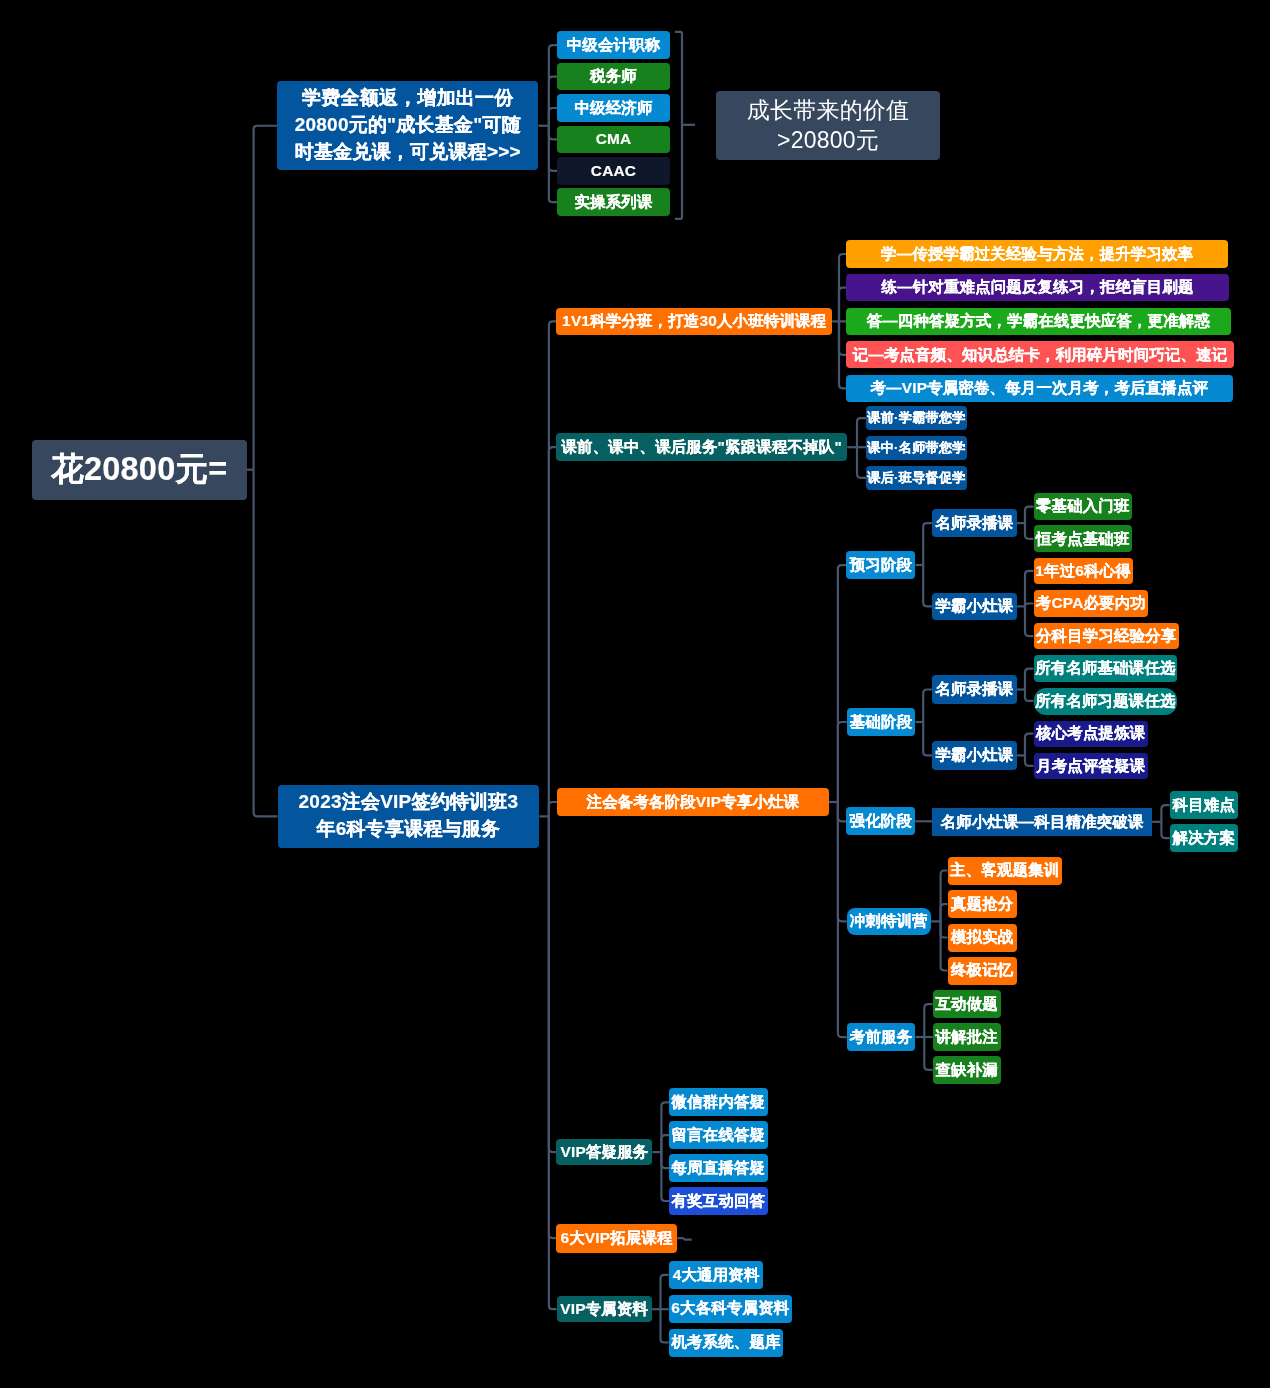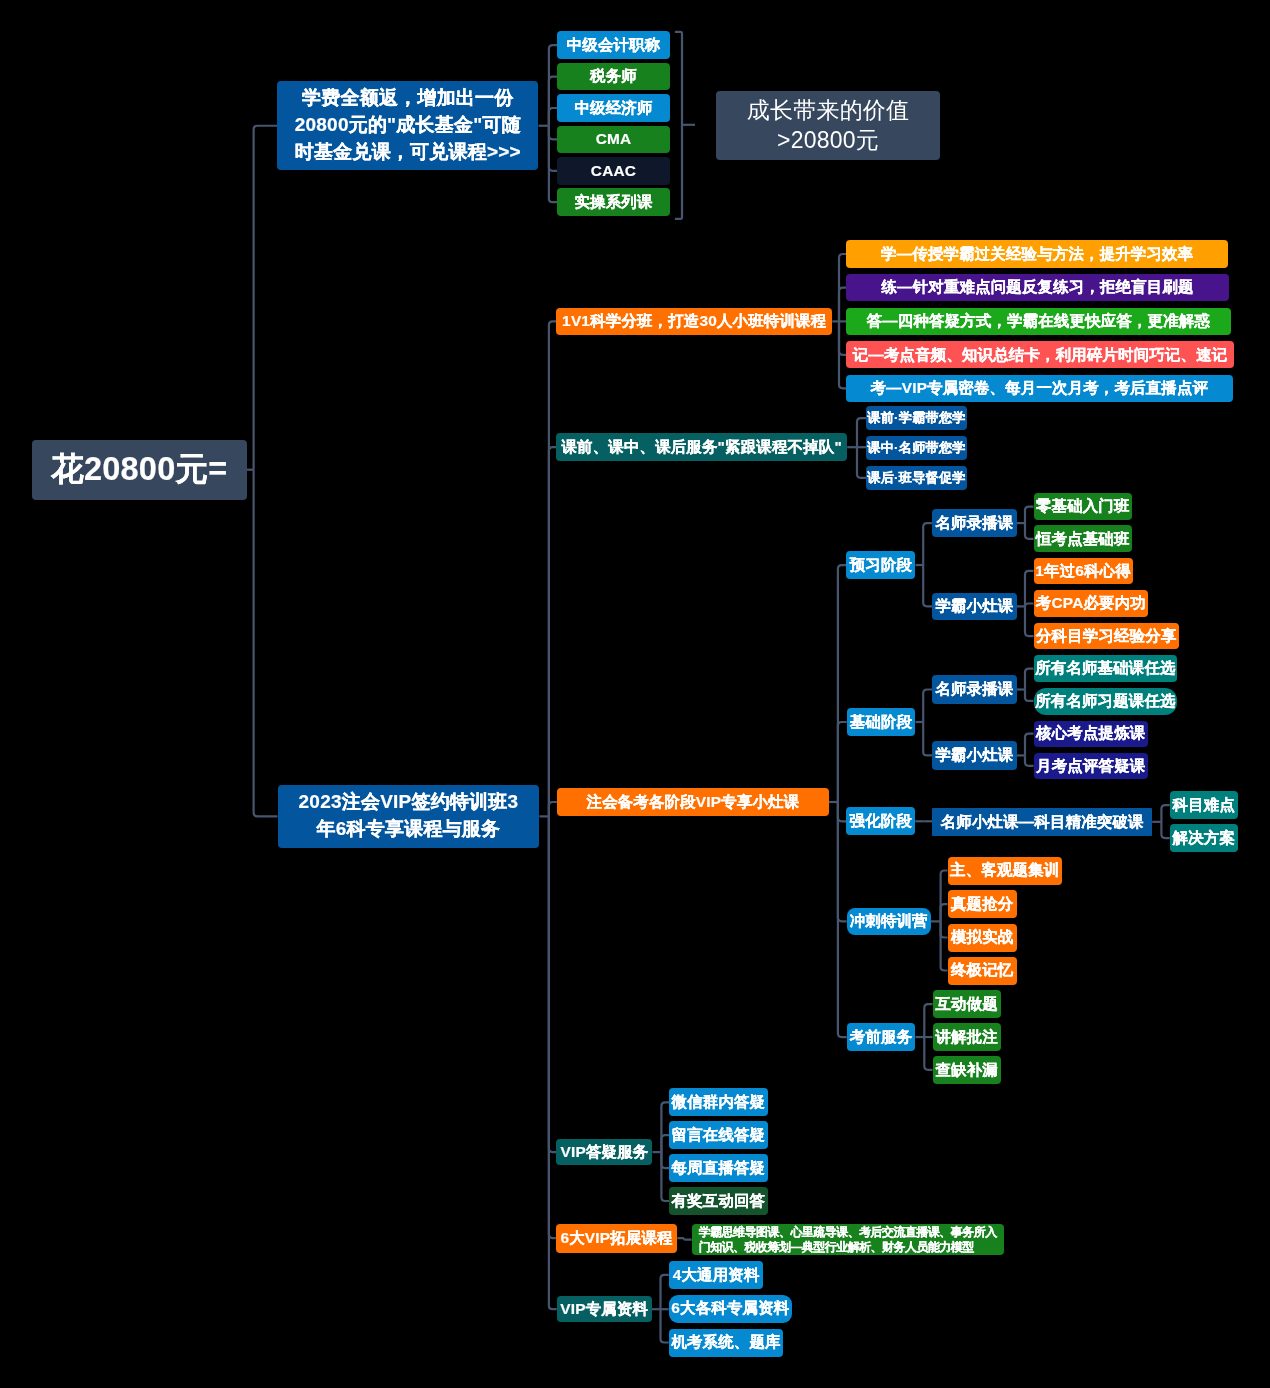--- a/index.html
+++ b/index.html
@@ -253,37 +253,33 @@
     </div>
     <div class="node" style="left: 669.1px; top: 1088.2px; width: 98.6px; height: 28.2px; background: rgb(5, 137, 209); font-size: 15.4px; line-height: 1.2; border-radius: 4px; padding: 0px 4px;">
       <span>微信群内答疑</span>
     </div>
     <div class="node" style="left: 669.1px; top: 1121.1px; width: 98.6px; height: 28.2px; background: rgb(5, 137, 209); font-size: 15.4px; line-height: 1.2; border-radius: 4px; padding: 0px 4px;">
       <span>留言在线答疑</span>
     </div>
     <div class="node" style="left: 669.1px; top: 1154px; width: 98.6px; height: 28.2px; background: rgb(5, 137, 209); font-size: 15.4px; line-height: 1.2; border-radius: 4px; padding: 0px 4px;">
       <span>每周直播答疑</span>
     </div>
-    <div class="node" style="left: 669.1px; top: 1186.9px; width: 98.6px; height: 28.2px; background: #14532d; font-size: 15.4px; line-height: 1.2; border-radius: 4px; padding: 0px 4px;">
+    <div class="node" style="left: 669.1px; top: 1186.9px; width: 98.6px; height: 28.2px; background: #1d4ed8; font-size: 15.4px; line-height: 1.2; border-radius: 4px; padding: 0px 4px;">
       <span>有奖互动回答</span>
     </div>
     <div class="node" style="left: 555.9px; top: 1223.7px; width: 121.4px; height: 28.9px; background: rgb(255, 112, 0); font-size: 15.4px; line-height: 1.2; border-radius: 4px; padding: 0px 4px;">
       <span>6大VIP拓展课程</span>
     </div>
-    <div class="node lf tight" style="left: 691.7px; top: 1224.3px; width: 312px; height: 30.5px; background: rgb(22, 129, 29); font-size: 12px; line-height: 1.25; border-radius: 4px; padding: 0px 6px;">
-      <span>学霸思维导图课、心里疏导课、考后交流直播课、事务所入
-门知识、税收筹划—典型行业解析、财务人员能力模型</span>
-    </div>
     <div class="node" style="left: 556.7px; top: 1295.9px; width: 95.1px; height: 26.6px; background: rgb(6, 96, 98); font-size: 15.4px; line-height: 1.2; border-radius: 4px; padding: 0px 4px;">
       <span>VIP专属资料</span>
     </div>
     <div class="node" style="left: 668.7px; top: 1260.9px; width: 94.8px; height: 28px; background: rgb(5, 137, 209); font-size: 15.4px; line-height: 1.2; border-radius: 4px; padding: 0px 4px;">
       <span>4大通用资料</span>
     </div>
-    <div class="node" style="left: 668.7px; top: 1294.7px; width: 123.3px; height: 28px; background: rgb(5, 137, 209); font-size: 15.4px; line-height: 1.2; border-radius: 9px; padding: 0px 4px;">
+    <div class="node" style="left: 668.7px; top: 1294.7px; width: 123.3px; height: 28px; background: rgb(5, 137, 209); font-size: 15.4px; line-height: 1.2; border-radius: 4px; padding: 0px 4px;">
       <span>6大各科专属资料</span>
     </div>
     <div class="node" style="left: 668.7px; top: 1328.5px; width: 114.7px; height: 28px; background: rgb(5, 137, 209); font-size: 15.4px; line-height: 1.2; border-radius: 4px; padding: 0px 4px;">
       <span>机考系统、题库</span>
     </div>
     <div class="node thin" style="left: 695px; top: 90.5px; width: 224.1px; height: 69.3px; background: rgb(54, 71, 94); font-size: 23px; line-height: 1.32; border-radius: 4px; padding: 0px 4px; margin-left: 21px;">
       <span>成长带来的价值
 &gt;20800元</span>
     </div>
   </div>

